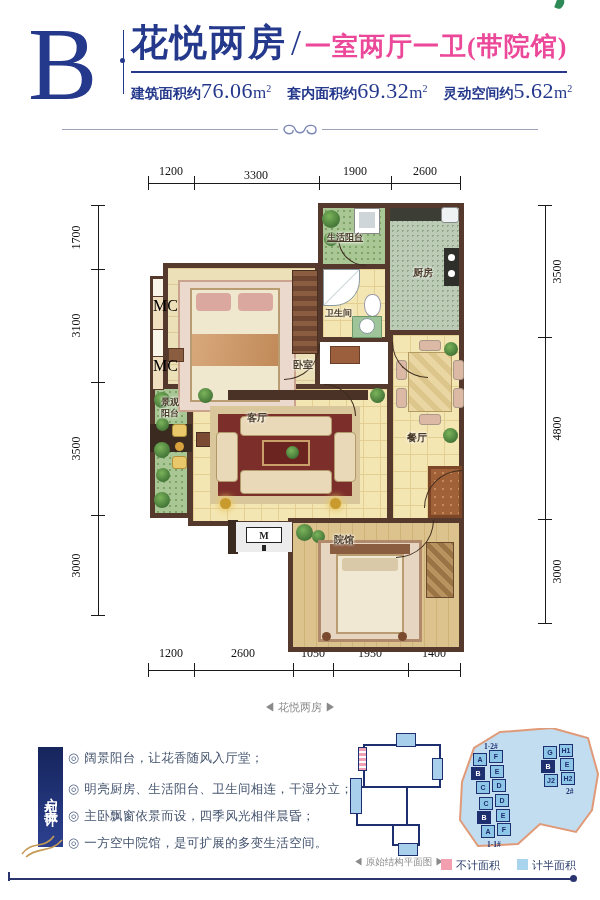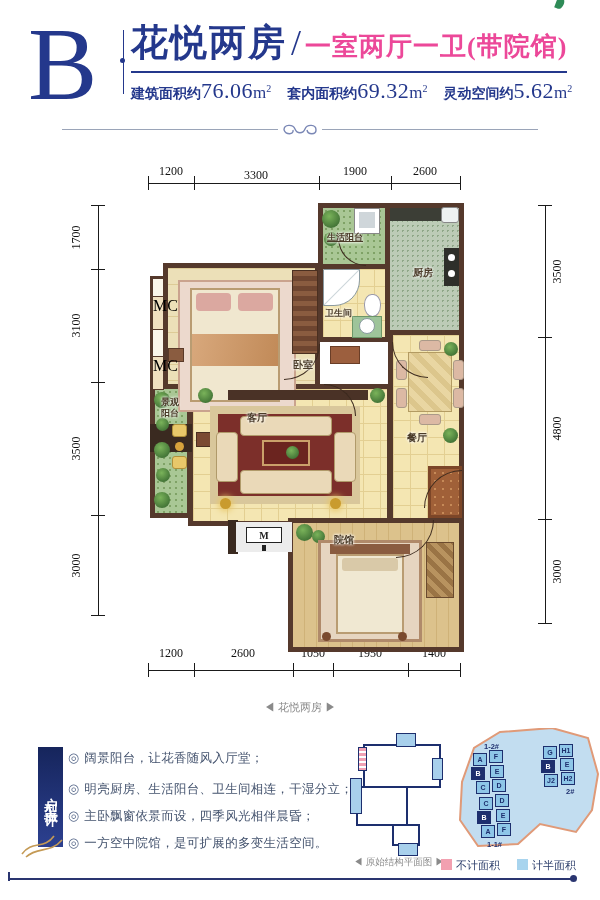--- a/index.html
+++ b/index.html
@@ -55,21 +55,21 @@
   .bullet-text{font-size:12.5px;letter-spacing:0.3px;}
   
   .struct{position:absolute;box-sizing:border-box;border:2px solid #1d2f6e;background:#fff;z-index:3;}
   .struct-fill{position:absolute;box-sizing:border-box;border:1.5px solid #1d2f6e;background:#a8d0ec;z-index:4;}
   .caption{position:absolute;font-family:"Liberation Sans",sans-serif;font-size:9.5px;color:#8a8a8a;
       white-space:nowrap;}
   .unit{position:absolute;width:14px;height:13px;background:#8ec6e8;border:1px solid #1d2f6e;
       color:#1d2f6e;font-family:"Liberation Sans",sans-serif;font-size:7px;font-weight:bold;
       display:flex;align-items:center;justify-content:center;z-index:5;box-sizing:border-box;}
   .unit.dark{background:#1d2f6e;color:#fff;}
-  .bname{position:absolute;font-family:Liberation Sans, sans-serif;font-size:7.5px;font-weight:bold;
+  .bname{position:absolute;font-family:Liberation Serif, serif;font-size:7.5px;font-weight:bold;
       color:#1d2f6e;white-space:nowrap;z-index:5;}
   .legend-sw{position:absolute;width:11px;height:11px;z-index:5;}
   .legend-tx{position:absolute;font-family:"Liberation Sans",sans-serif;font-size:11px;color:#2c3e6b;
       white-space:nowrap;z-index:5;}
 </style>
 </head>
 <body>
 
 <div id="stage">
 

